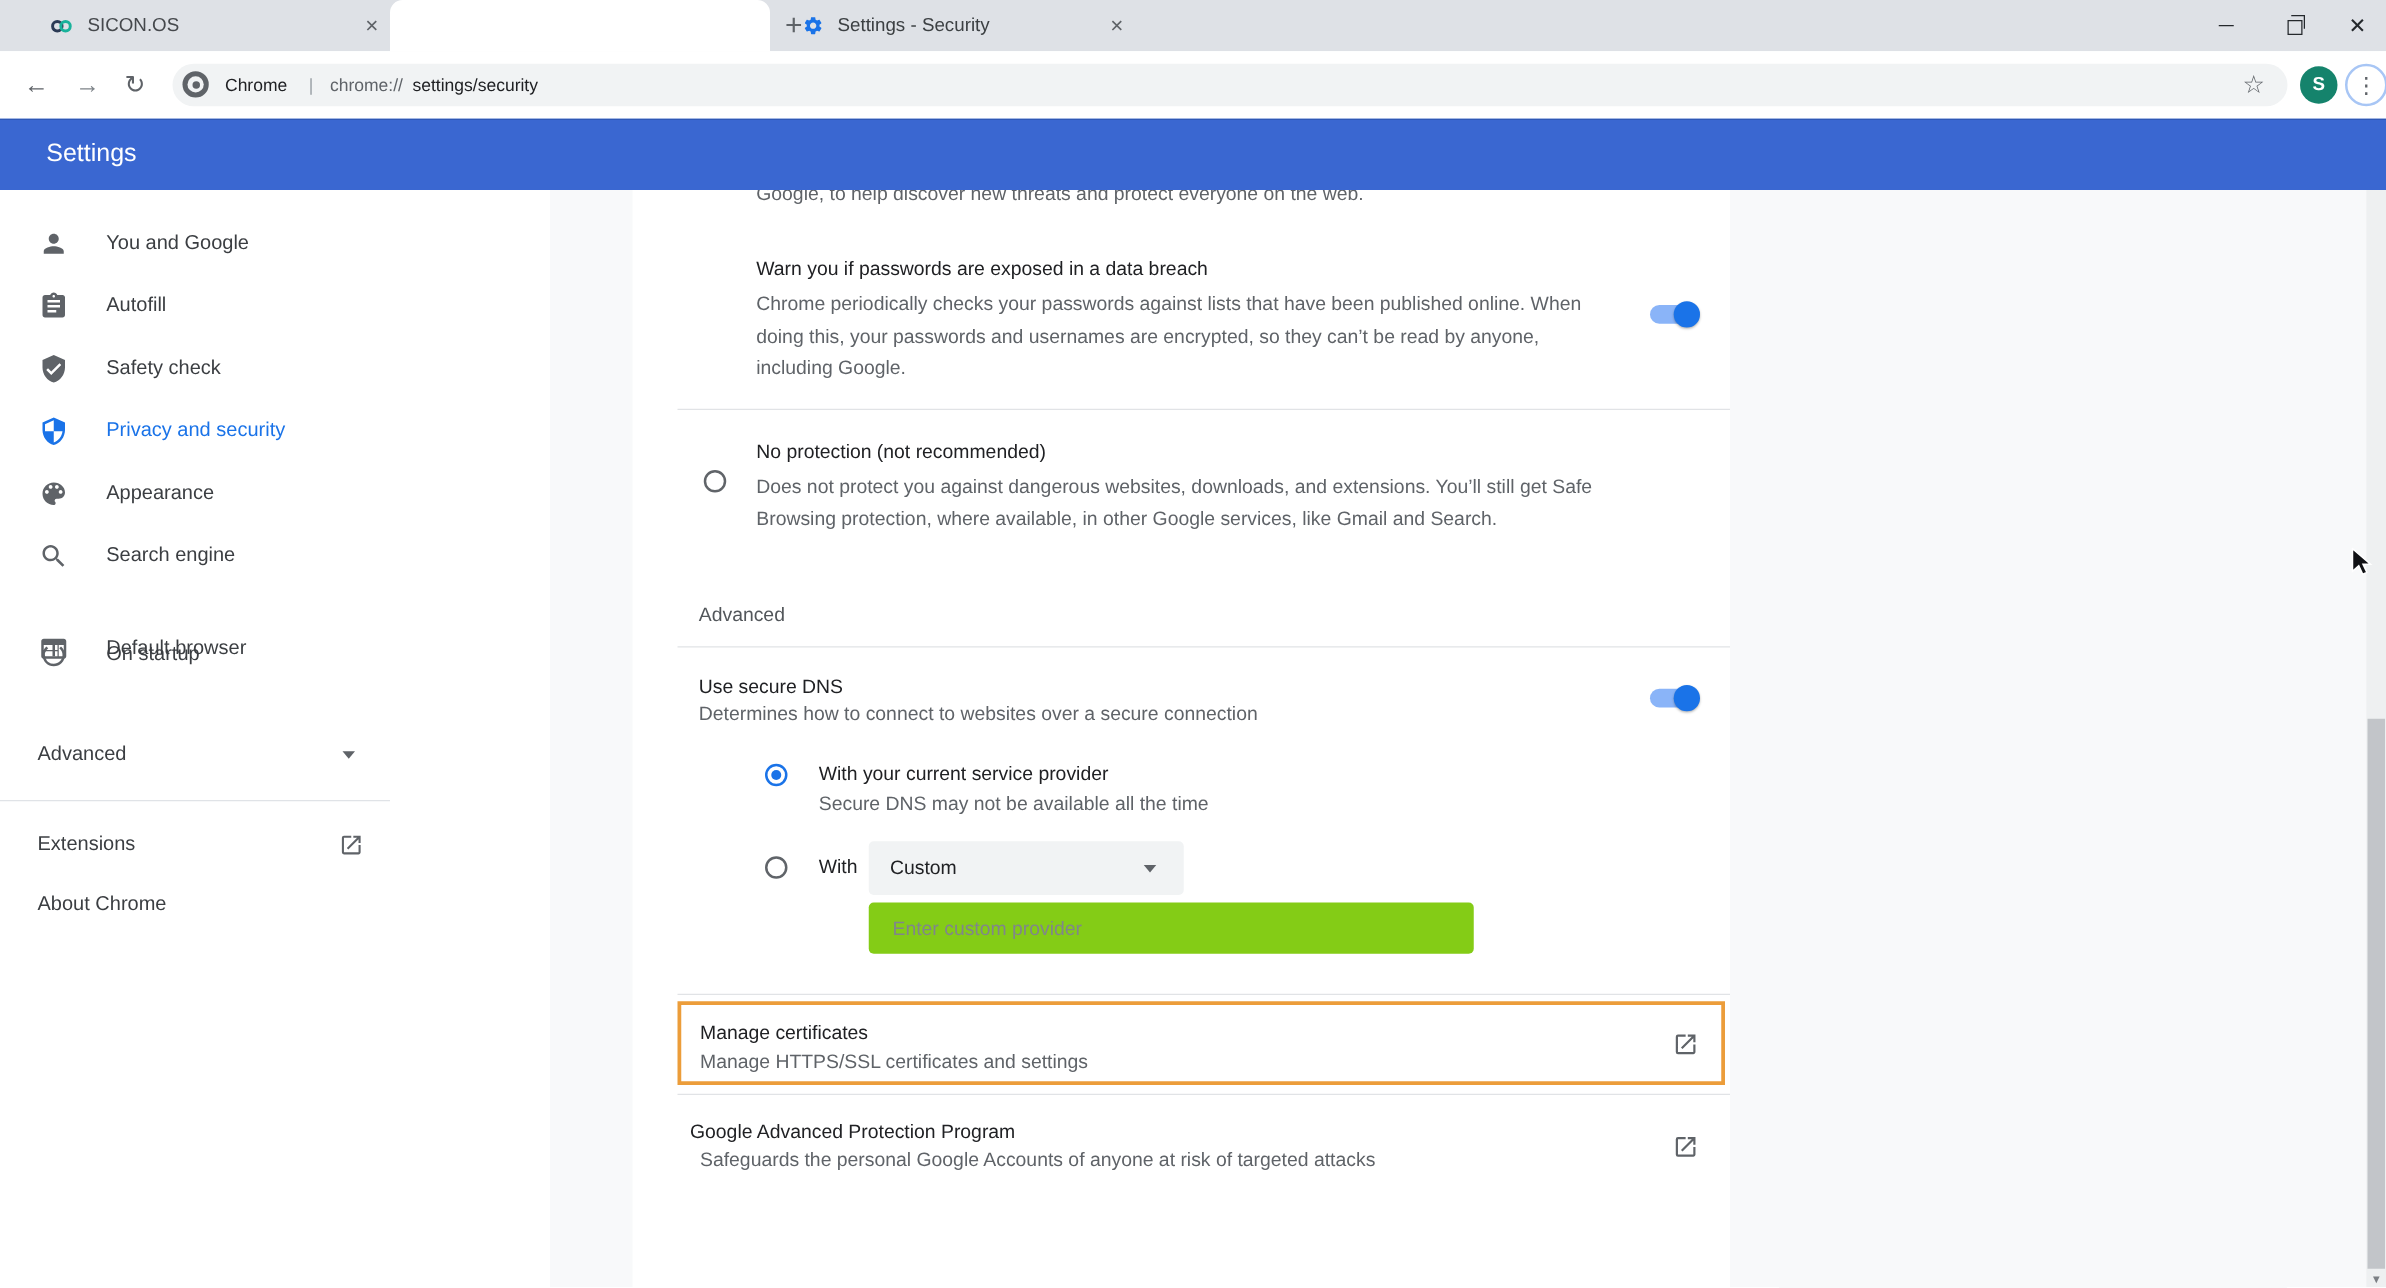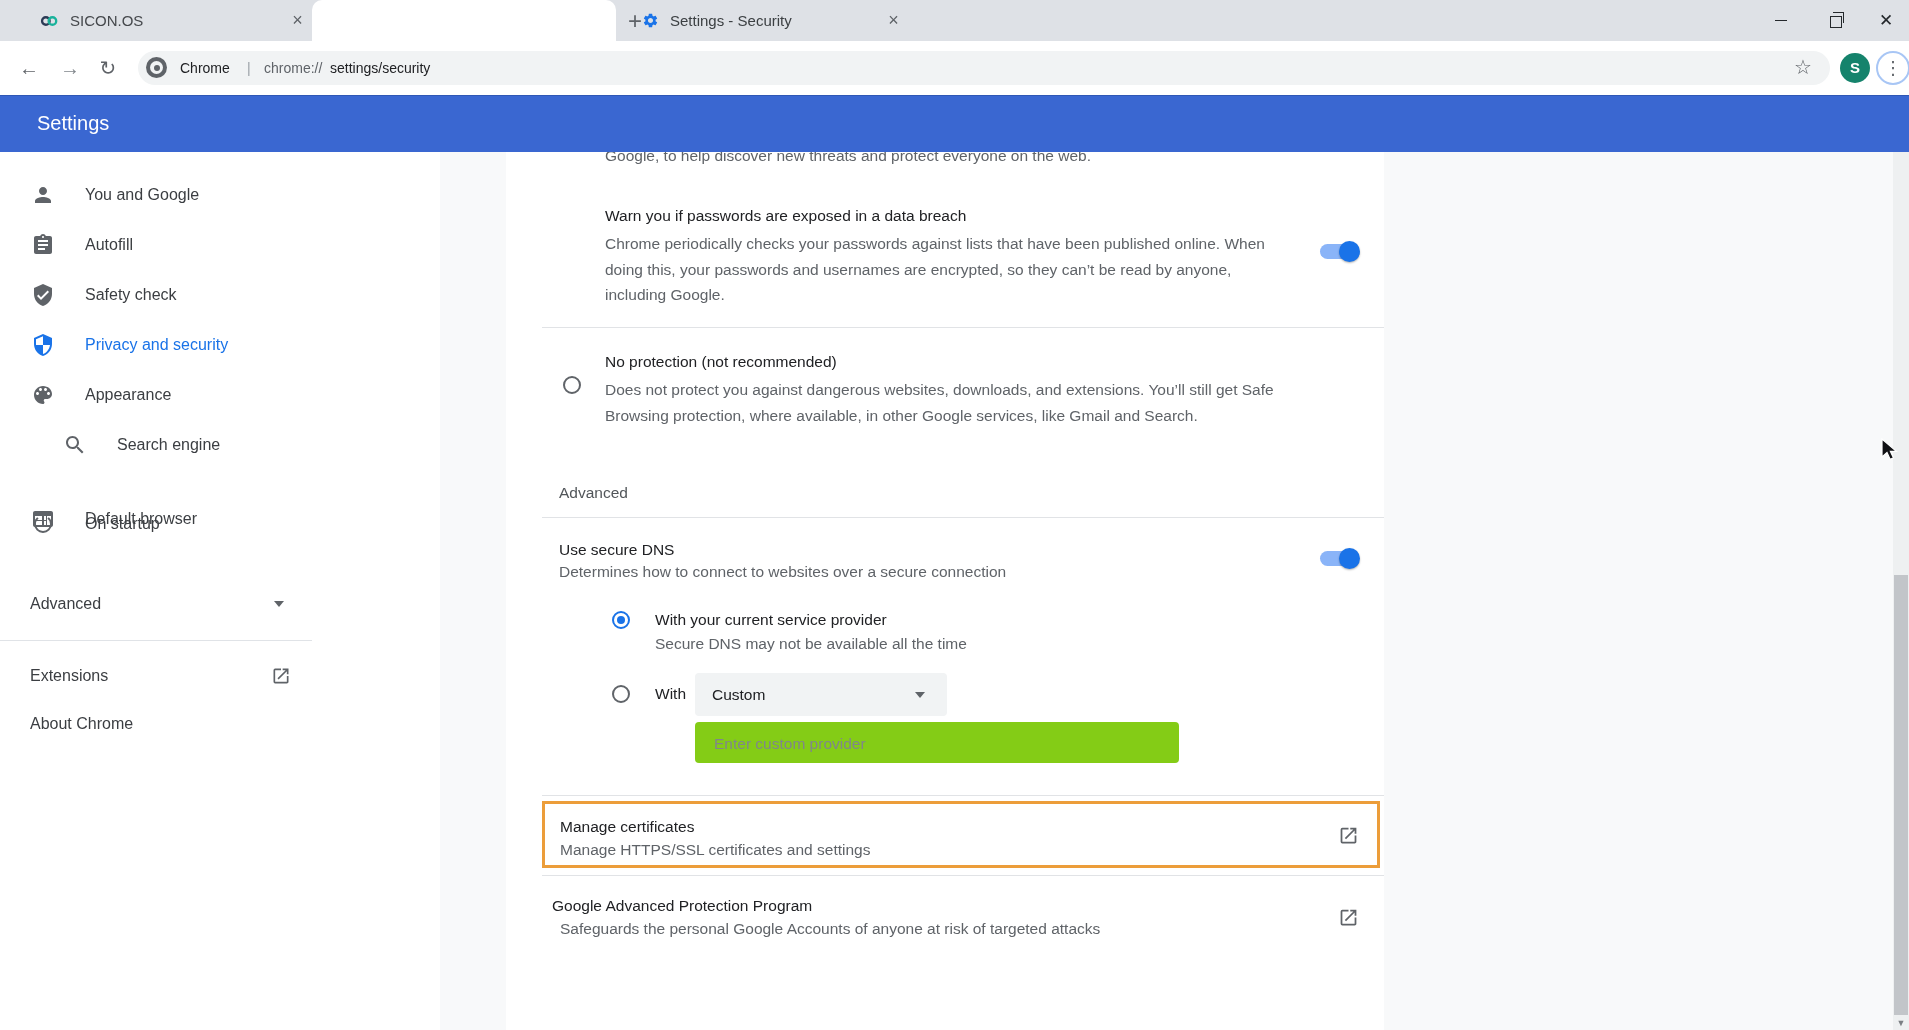--- a/index.html
+++ b/index.html
@@ -166,21 +166,21 @@
         <path fill="#1a73e8" d="M12 1 3 5v6c0 5.55 3.84 10.74 9 12 5.16-1.26 9-6.45 9-12V5l-9-4zm0 10.99h7c-.53 4.12-3.28 7.79-7 8.94V12H5V6.3l7-3.11v8.8z"></path>
       </svg>
     <span class="side-label">Privacy and security</span>
   </div>
   <div class="abs side-item" style="top:370px;">
     <svg class="side-icon" viewBox="0 0 24 24">
         <path fill="#5f6368" d="M12 3c-4.97 0-9 4.03-9 9s4.03 9 9 9c.83 0 1.5-.67 1.5-1.5 0-.39-.15-.74-.39-1.01-.23-.26-.38-.61-.38-.99 0-.83.67-1.5 1.5-1.5H16c2.76 0 5-2.24 5-5 0-4.42-4.03-8-9-8zm-5.5 9c-.83 0-1.5-.67-1.5-1.5S5.67 9 6.5 9 8 9.67 8 10.5 7.33 12 6.5 12zm3-4C8.67 8 8 7.33 8 6.5S8.67 5 9.5 5s1.5.67 1.5 1.5S10.33 8 9.5 8zm5 0c-.83 0-1.5-.67-1.5-1.5S13.67 5 14.5 5s1.5.67 1.5 1.5S15.33 8 14.5 8zm3 4c-.83 0-1.5-.67-1.5-1.5S16.67 9 17.5 9s1.5.67 1.5 1.5-.67 1.5-1.5 1.5z"></path>
       </svg>
     <span class="side-label">Appearance</span>
   </div>
-  <div class="abs side-item" style="top:420px;margin-left:32px;">
+  <div class="abs side-item" style="top:420px;">
     <svg class="side-icon" viewBox="0 0 24 24">
         <path fill="#5f6368" d="M15.5 14h-.79l-.28-.27C15.41 12.59 16 11.11 16 9.5 16 5.91 13.09 3 9.5 3S3 5.91 3 9.5 5.91 16 9.5 16c1.61 0 3.09-.59 4.23-1.57l.27.28v.79l5 4.99L20.49 19l-4.99-5zm-6 0C7.01 14 5 11.99 5 9.5S7.01 5 9.5 5 14 7.01 14 9.5 11.99 14 9.5 14z"></path>
       </svg>
     <span class="side-label">Search engine</span>
   </div>
   <div class="abs side-item" style="top:494px;">
     <svg class="side-icon" viewBox="0 0 24 24">
         <path fill="#5f6368" d="M20 4H4c-1.1 0-1.99.9-1.99 2L2 18c0 1.1.9 2 2 2h16c1.1 0 2-.9 2-2V6c0-1.1-.9-2-2-2zm-5 14H4v-4h11v4zm0-5H4V9h11v4zm5 5h-4V9h4v9z"></path>
       </svg>
     <span class="side-label">Default browser</span>

